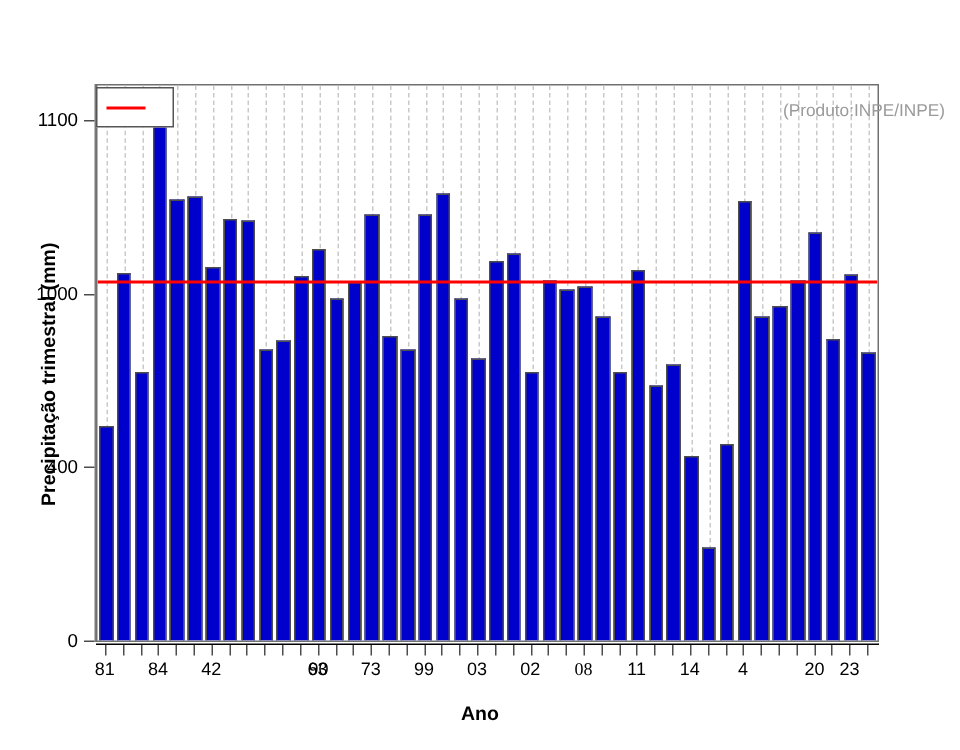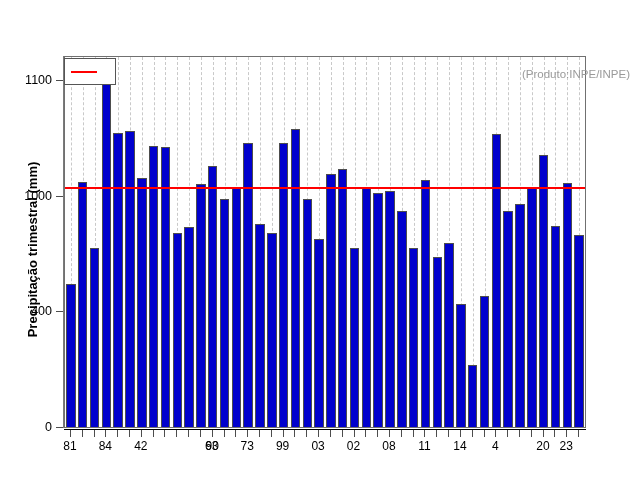--- a/index.html
+++ b/index.html
@@ -327,21 +327,21 @@
       <div class="xtick" style="left: 242.273px;"></div>
       <div class="xtick" style="left: 254.091px;"></div>
       <div class="xtick-label" style="left: 254.091px;">03</div>
       <div class="xtick" style="left: 265.909px;"></div>
       <div class="xtick" style="left: 277.727px;"></div>
       <div class="xtick" style="left: 289.545px;"></div>
       <div class="xtick-label" style="left: 289.545px;">02</div>
       <div class="xtick" style="left: 301.364px;"></div>
       <div class="xtick" style="left: 313.182px;"></div>
       <div class="xtick" style="left: 325px;"></div>
-      <div class="xtick-label" style="left: 325px;">08</div>
+      <div class="xtick-label" style="left: 325px; font-family: Liberation Serif, serif;">08</div>
       <div class="xtick" style="left: 336.818px;"></div>
       <div class="xtick" style="left: 348.636px;"></div>
       <div class="xtick" style="left: 360.455px;"></div>
       <div class="xtick-label" style="left: 360.455px;">11</div>
       <div class="xtick" style="left: 372.273px;"></div>
       <div class="xtick" style="left: 384.091px;"></div>
       <div class="xtick" style="left: 395.909px;"></div>
       <div class="xtick-label" style="left: 395.909px;">14</div>
       <div class="xtick" style="left: 407.727px;"></div>
       <div class="xtick" style="left: 419.545px;"></div>
@@ -351,14 +351,15 @@
       <div class="xtick" style="left: 455px;"></div>
       <div class="xtick" style="left: 466.818px;"></div>
       <div class="xtick-label" style="left: 479px;">20</div>
       <div class="xtick" style="left: 478.636px;"></div>
       <div class="xtick" style="left: 490.455px;"></div>
       <div class="xtick" style="left: 502.273px;"></div>
       <div class="xtick-label" style="left: 502.273px;">23</div>
       <div class="xtick" style="left: 514.091px;"></div>
     </div>
 
+  <div id="xlabel">Ano</div>
 
 </div>
 
 </body></html>

